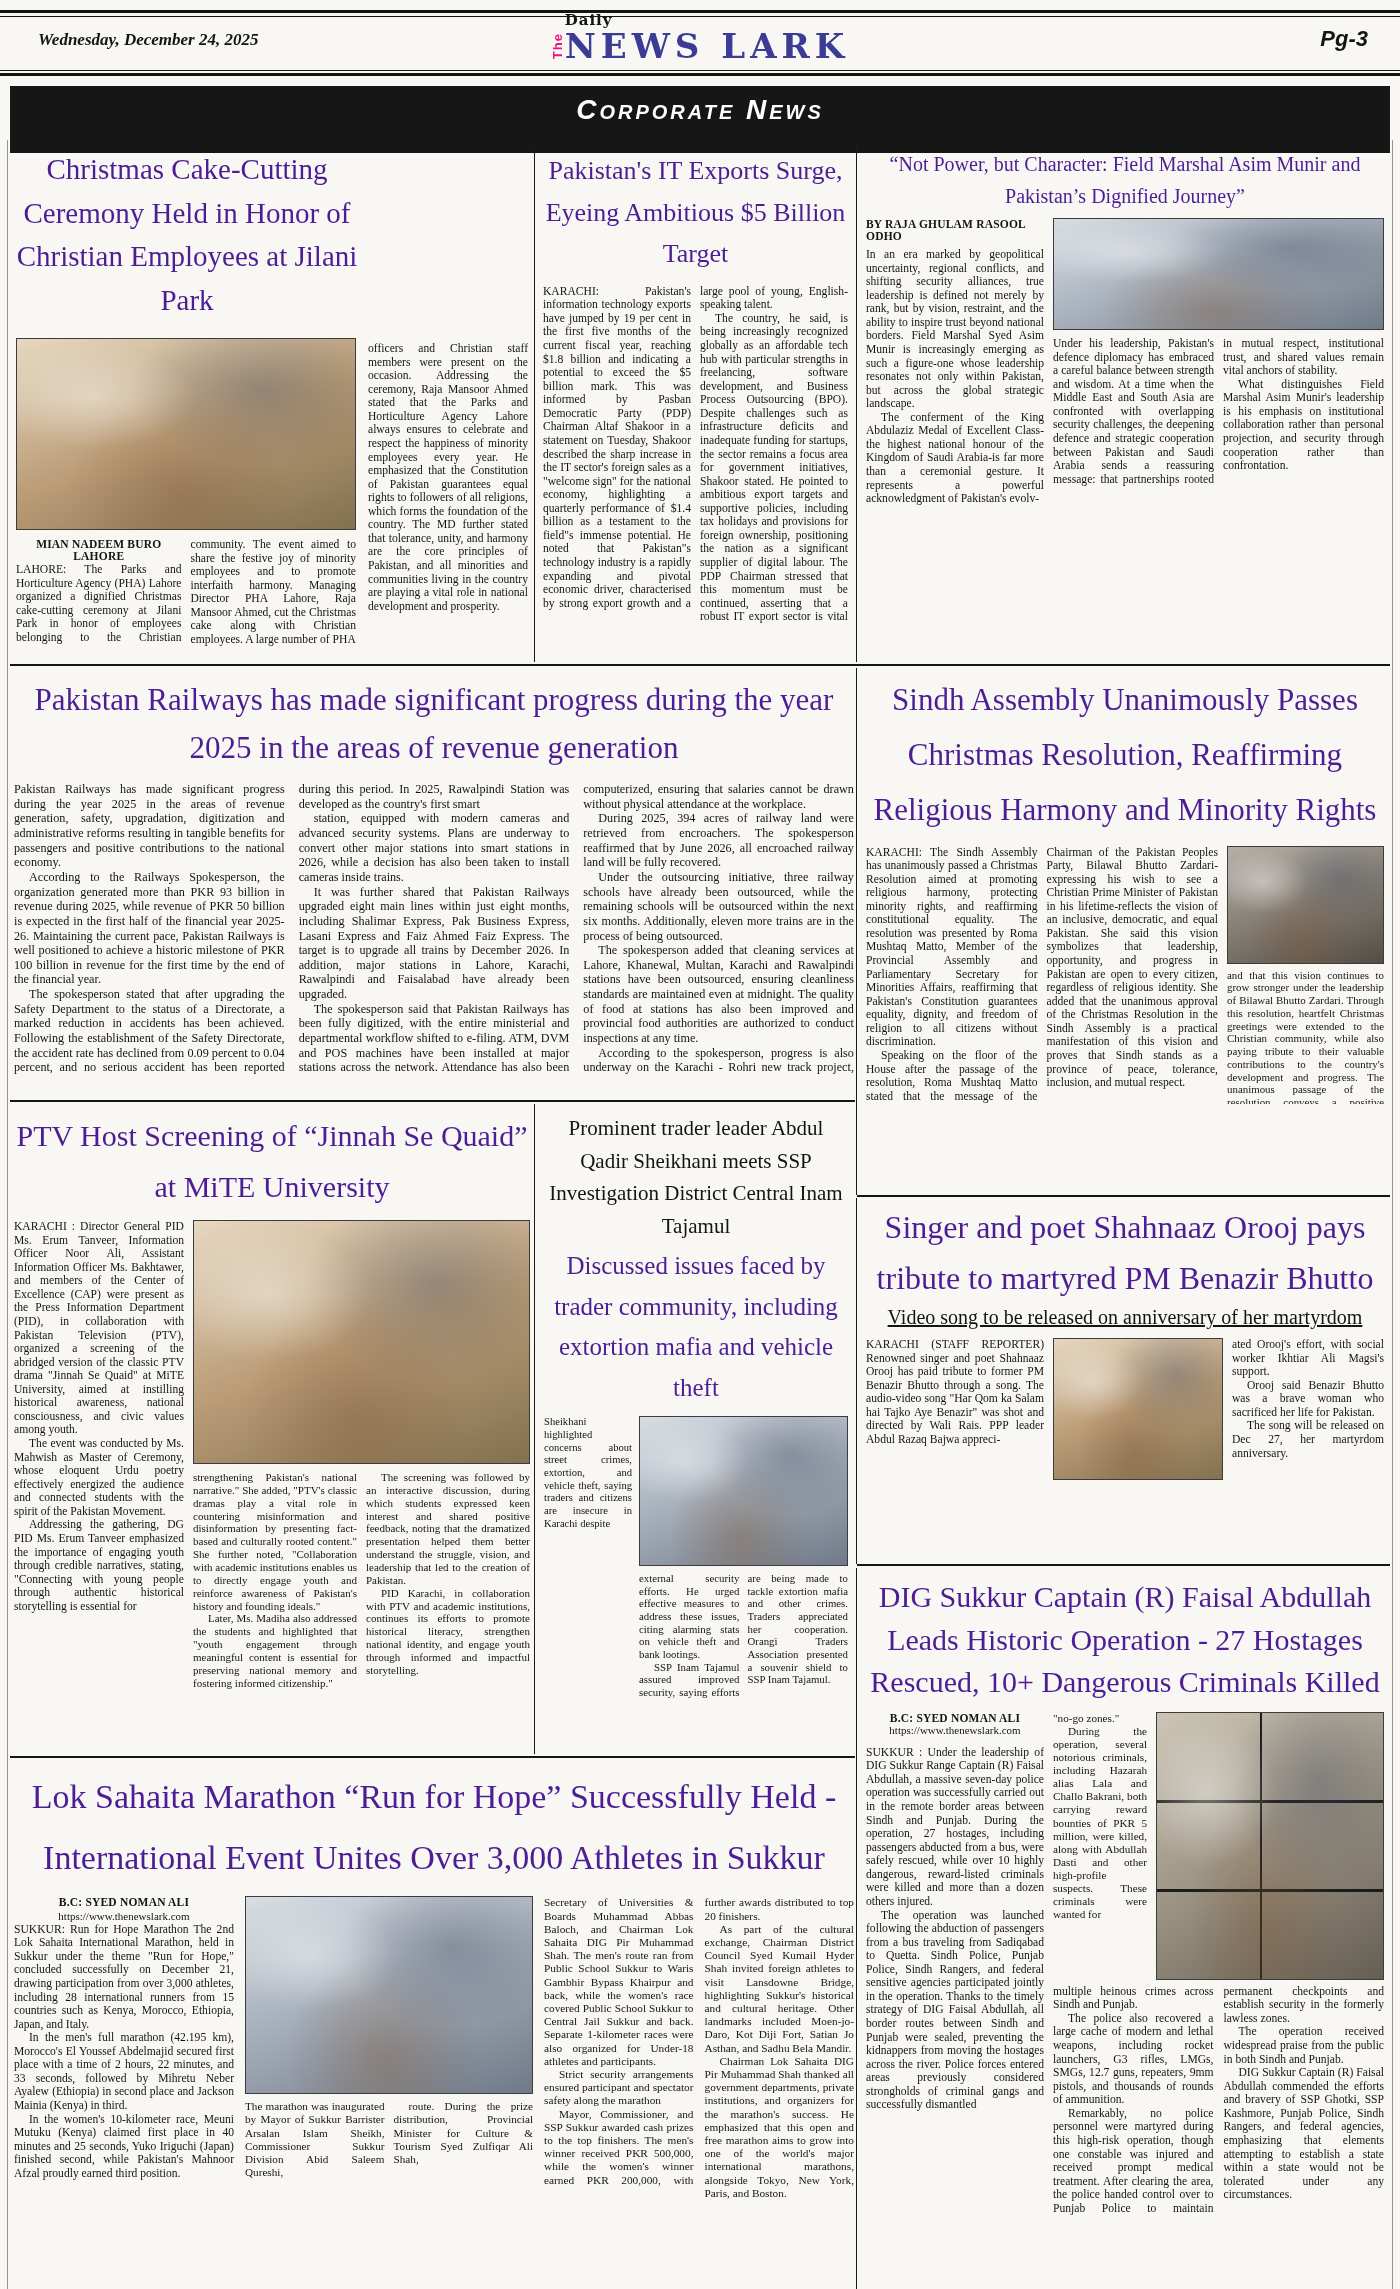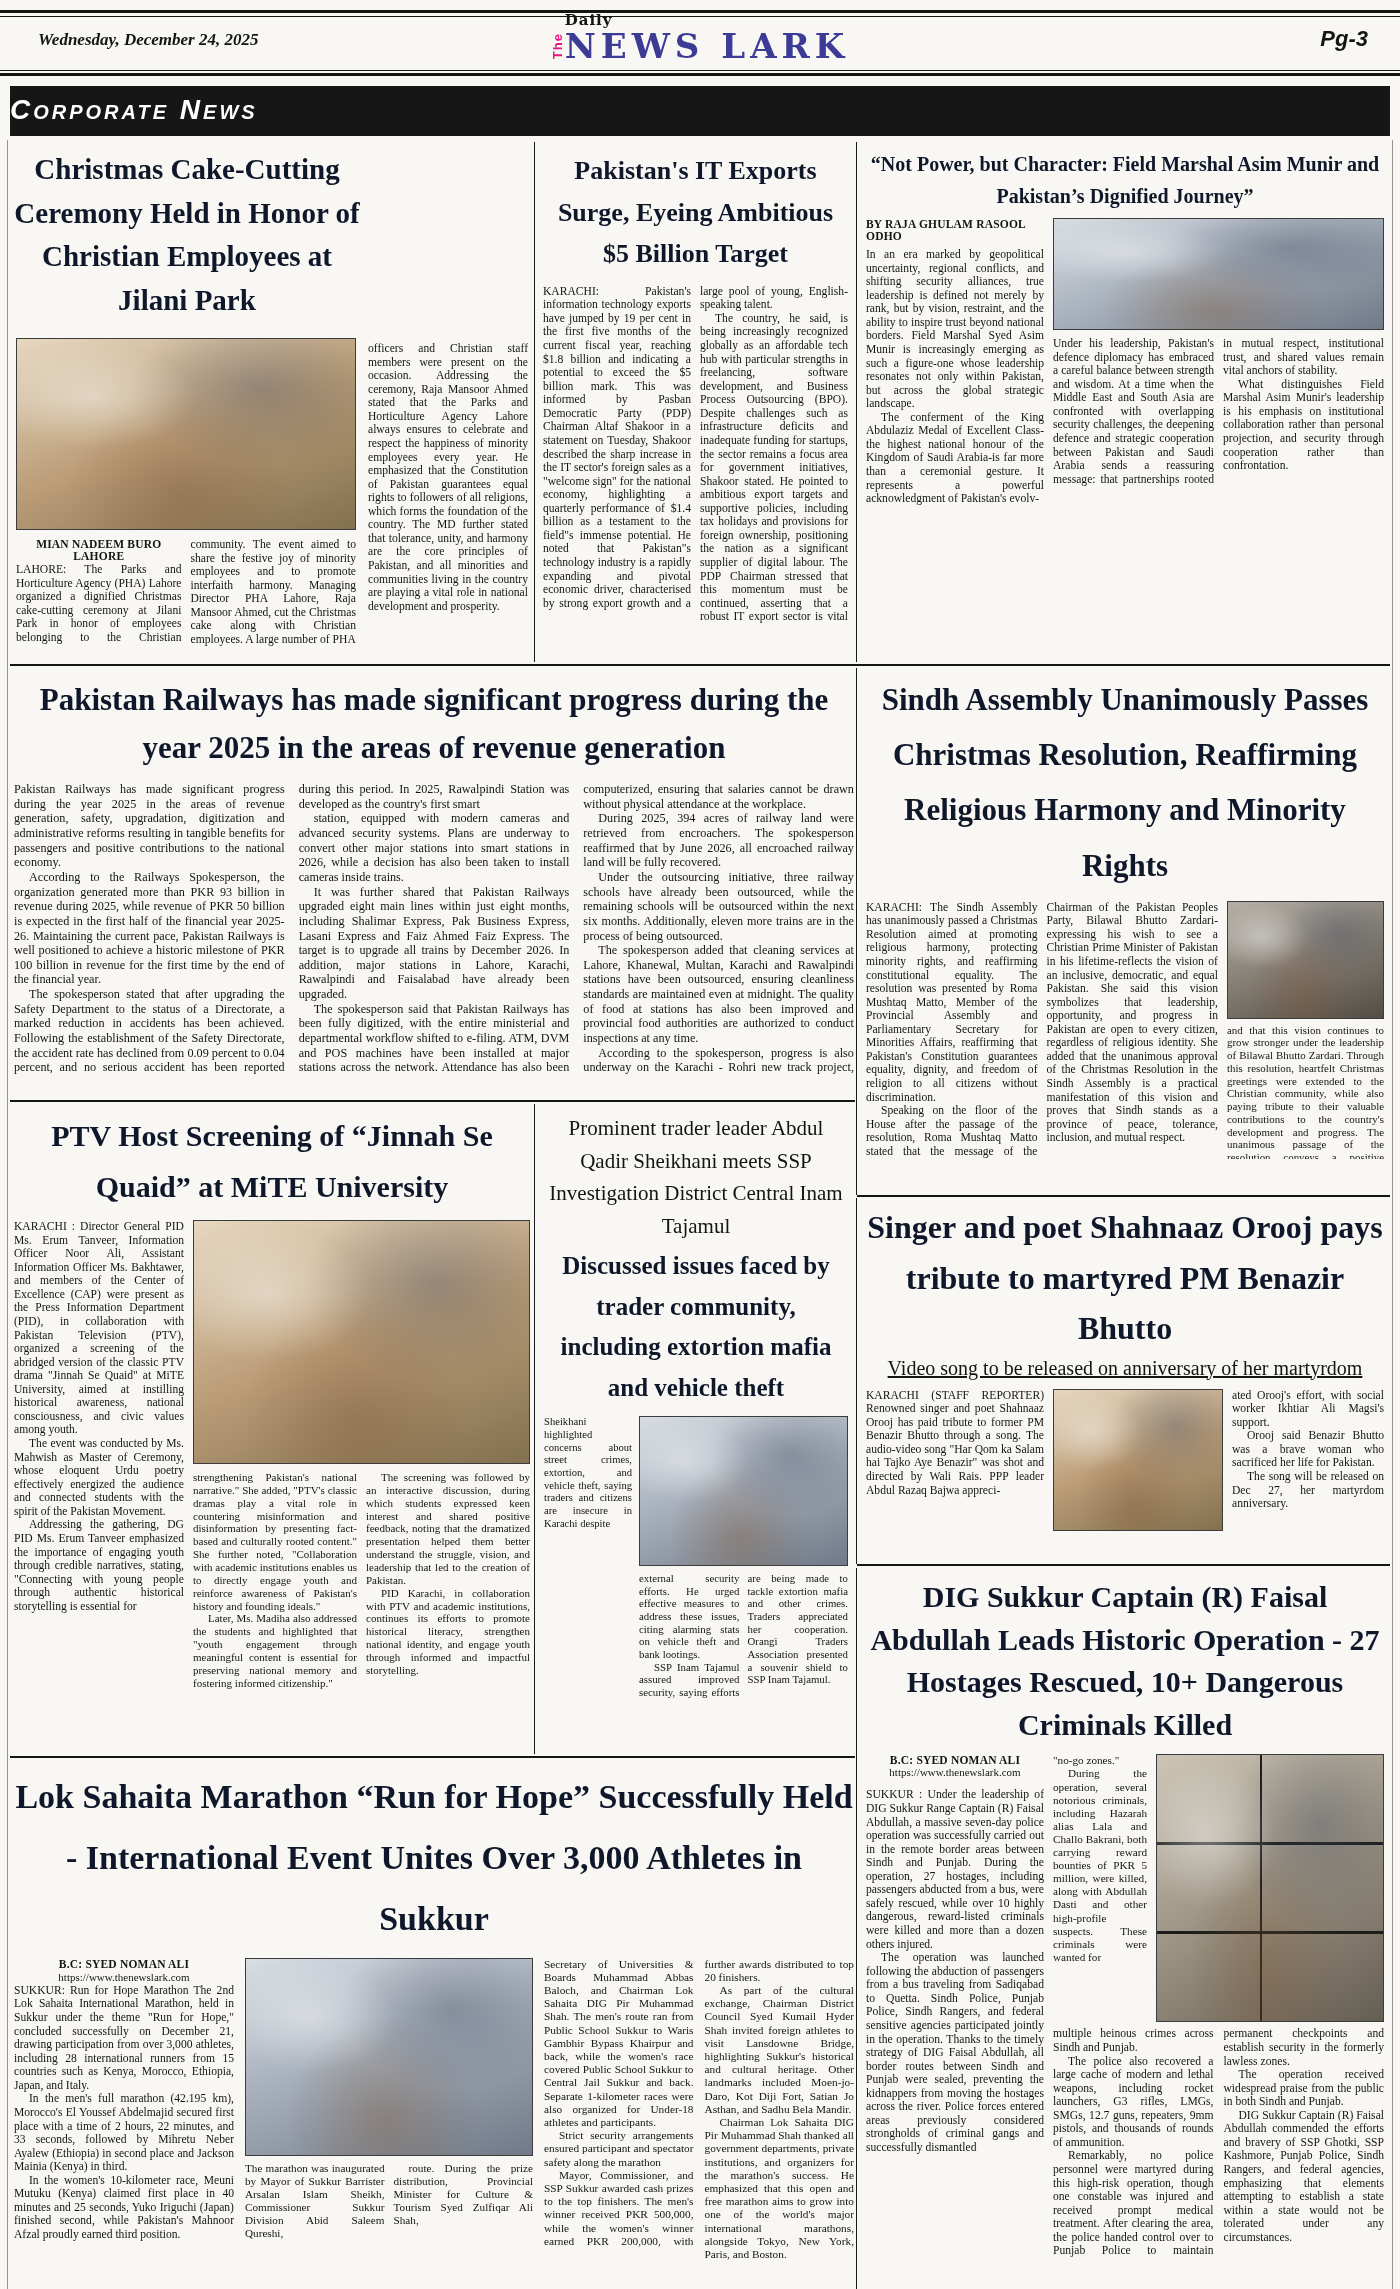--- a/index.html
+++ b/index.html
@@ -13,28 +13,28 @@
   .frame-r { position:absolute; top:140px; bottom:0; right:7px; border-right:1px solid #96948e; }
 
   .date { position:absolute; left:38px; top:30px; font:italic bold 17px "Liberation Serif",serif; }
   .pageno { position:absolute; right:32px; top:26px; font:italic bold 22px "Liberation Sans",sans-serif; }
   .masthead { position:absolute; left:50%; top:11px; transform:translateX(-50%); display:flex; flex-direction:column; align-items:center; }
   .daily { font:bold 15px "DejaVu Serif",serif; align-self:flex-start; margin-left:14px; letter-spacing:1px; }
   .mastrow { display:flex; align-items:center; gap:1px; }
   .the { color:#e8147f; font:bold 13px "Liberation Sans",sans-serif; writing-mode:vertical-rl; transform:rotate(180deg); letter-spacing:1px; line-height:1; }
   .mast-title { color:#3c3c97; font:bold 34px "DejaVu Serif",serif; letter-spacing:5px; line-height:1; }
 
-  .banner { position:absolute; top:86px; left:10px; right:10px; height:50px; background:#161616; color:#ffffff;
+  .banner { position:absolute; top:86px; left:10px; right:10px; height:67px; background:#161616; color:#ffffff;
             font-family:"Liberation Sans",sans-serif; font-style:italic; font-weight:bold; font-size:28px;
-            font-variant:small-caps; letter-spacing:3px; line-height:48px; }
+            font-variant:small-caps; letter-spacing:3px; text-align:center; line-height:48px; }
 
   
   .art { position:absolute; overflow:hidden; }
   .bl { border-left:1.5px solid #1a1a1a; }
-  .hl { font-weight:bold; text-align:center; color:#0f172a; font-family:"Liberation Serif",serif; }
+  .hl { font-weight:normal; text-align:center; color:#4c1d95; font-family:"Liberation Serif",serif; }
   .txt { text-align:justify; font-size:11.6px; line-height:1.17; hyphens:auto; -webkit-hyphens:auto; }
   .txt p { margin:0; }
   .txt p + p { text-indent:15px; }
   .byline { font-weight:bold; font-size:11.5px; text-align:center; letter-spacing:.2px; }
   .url { font-size:11px; text-align:center; }
 
   .photo { position:relative; box-shadow:inset 0 0 0 1px #3c3c3c; background:linear-gradient(165deg,#d6d1c5 0%,#a59e90 55%,#797268 100%); }
   .photo::before { content:""; position:absolute; inset:1px; background:
       radial-gradient(ellipse at 22% 30%, rgba(255,255,255,.40), transparent 28%),
       radial-gradient(ellipse at 72% 26%, rgba(66,74,94,.35), transparent 38%),

